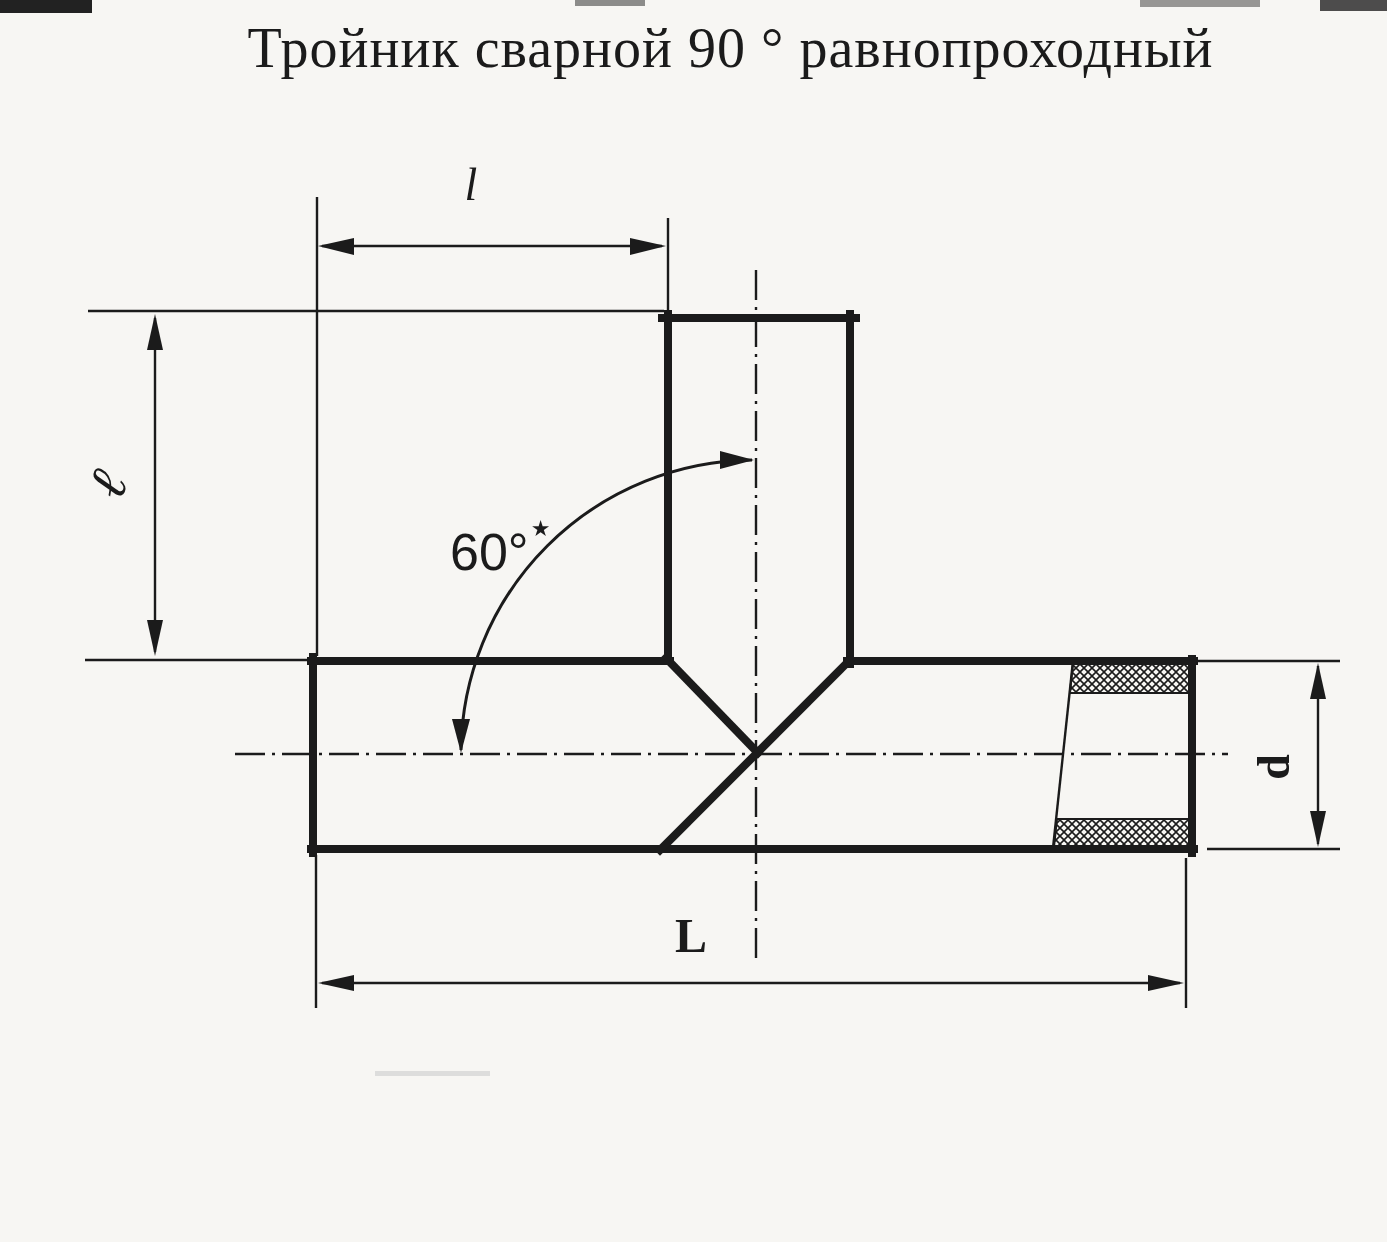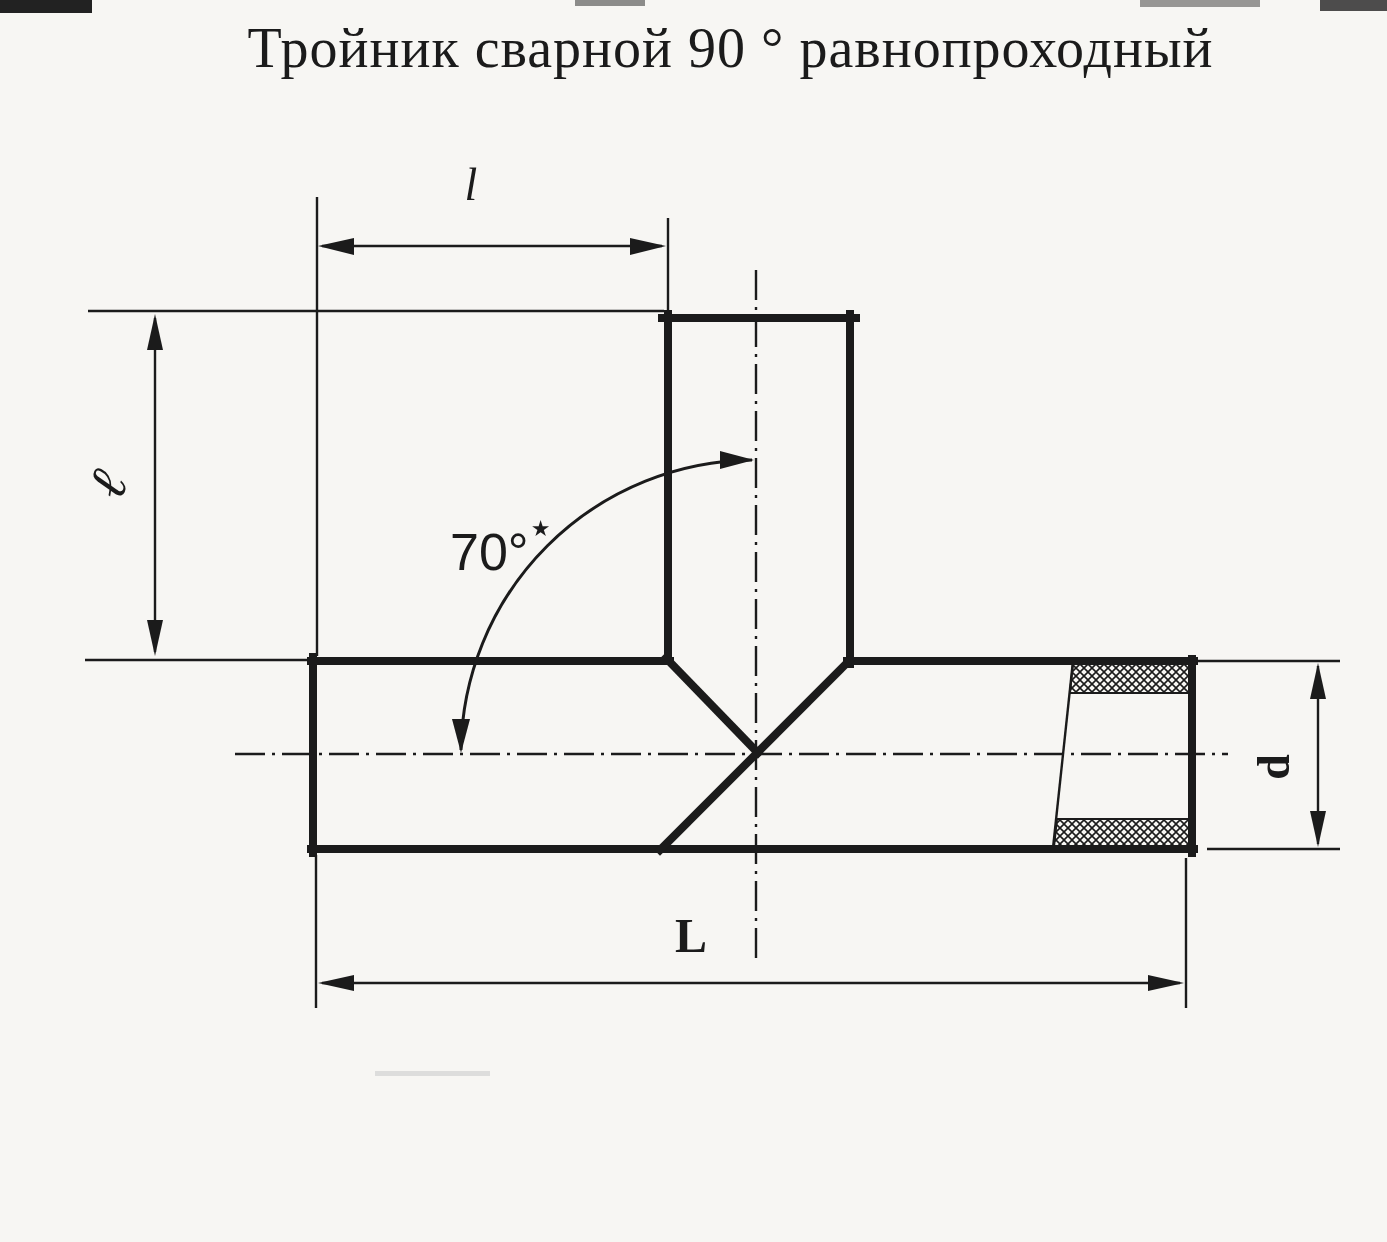--- a/index.html
+++ b/index.html
@@ -114,21 +114,21 @@
       <polygon class="arr" points="155,656 147,620 163,620"></polygon>
       <polygon class="arr" points="1318,663 1310,699 1326,699"></polygon>
       <polygon class="arr" points="1318,847 1310,811 1326,811"></polygon>
       <polygon class="arr" points="318,983 354,975 354,991"></polygon>
       <polygon class="arr" points="1184,983 1148,975 1148,991"></polygon>
     </g>
   </svg>
 
   <div class="lbl lbl-l">l</div>
   <div class="lbl lbl-script-l">ℓ</div>
-  <div class="lbl lbl-angle"><span>70°</span><span class="star">★</span></div>
+  <div class="lbl lbl-angle"><span>60°</span><span class="star">★</span></div>
   <div class="lbl lbl-d">d</div>
   <div class="lbl lbl-L">L</div>
 
 
   <div class="smudge" style="left:0;top:0;width:92px;height:13px;"></div>
   <div class="smudge" style="left:575px;top:0;width:70px;height:6px;opacity:.5;"></div>
   <div class="smudge" style="left:1140px;top:0;width:120px;height:7px;opacity:.45;"></div>
   <div class="smudge" style="left:1320px;top:0;width:67px;height:11px;opacity:.8;"></div>
   <div class="streak" style="left:375px;top:1071px;width:115px;height:5px;"></div>
 

